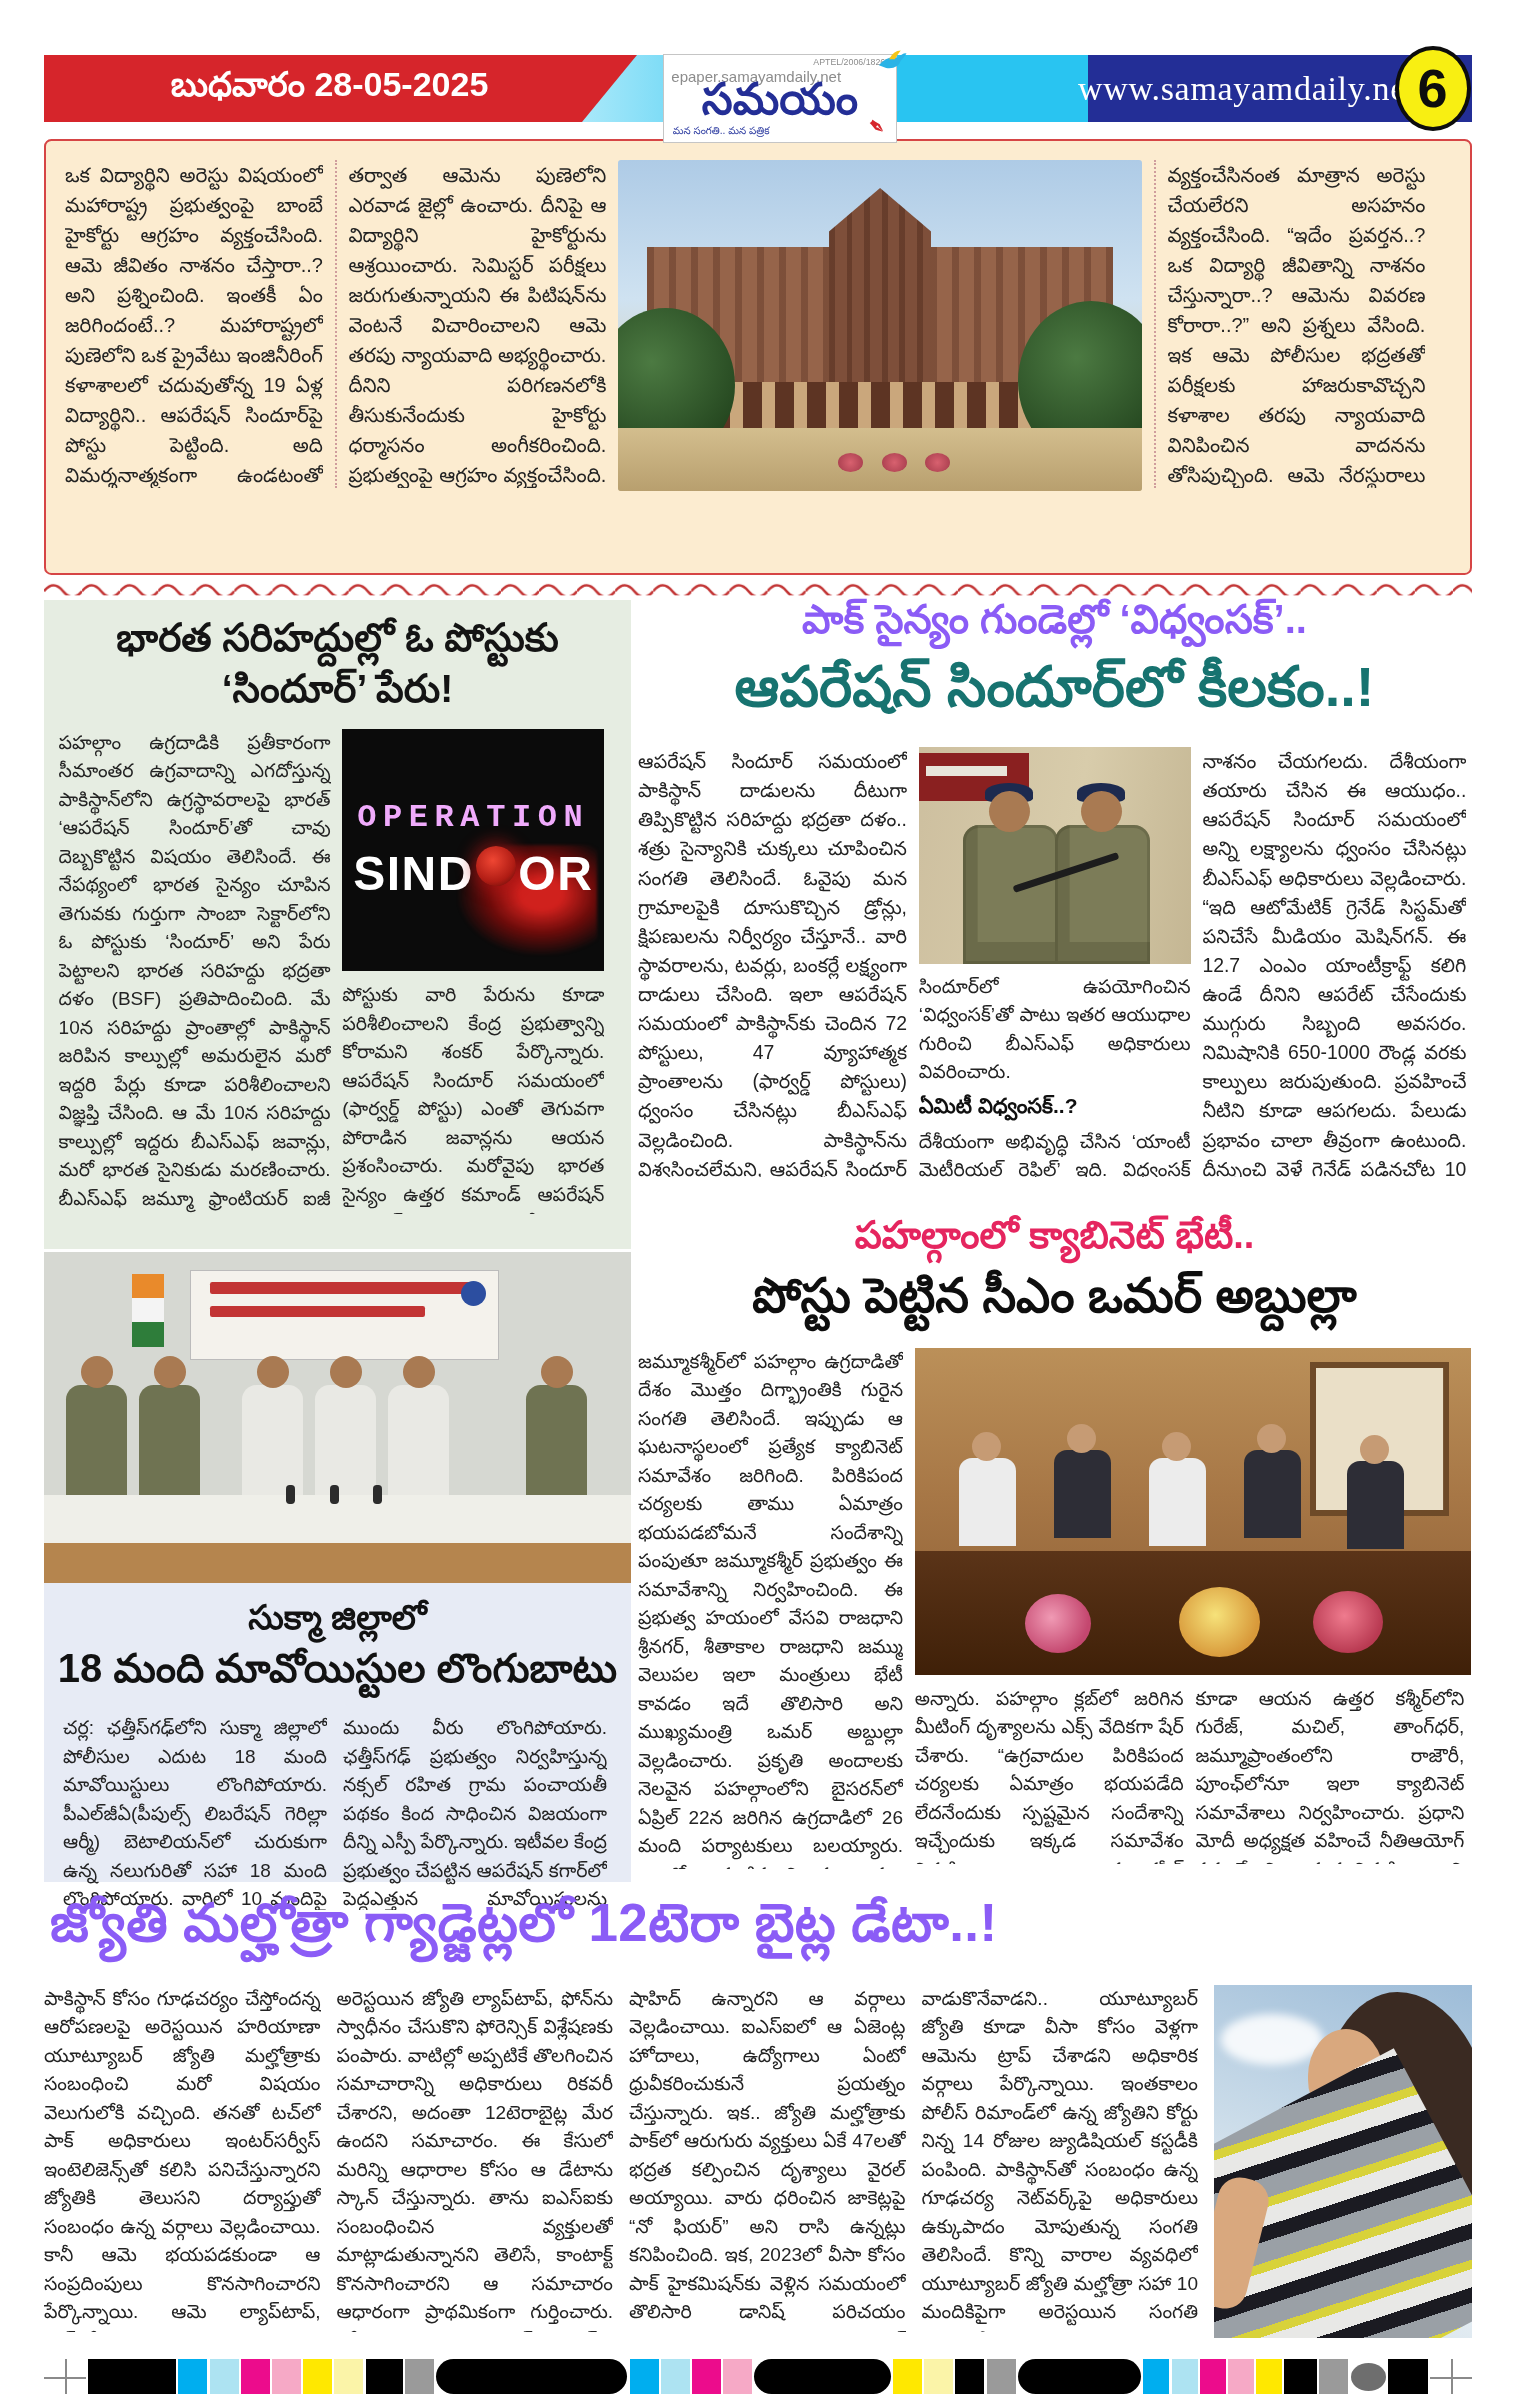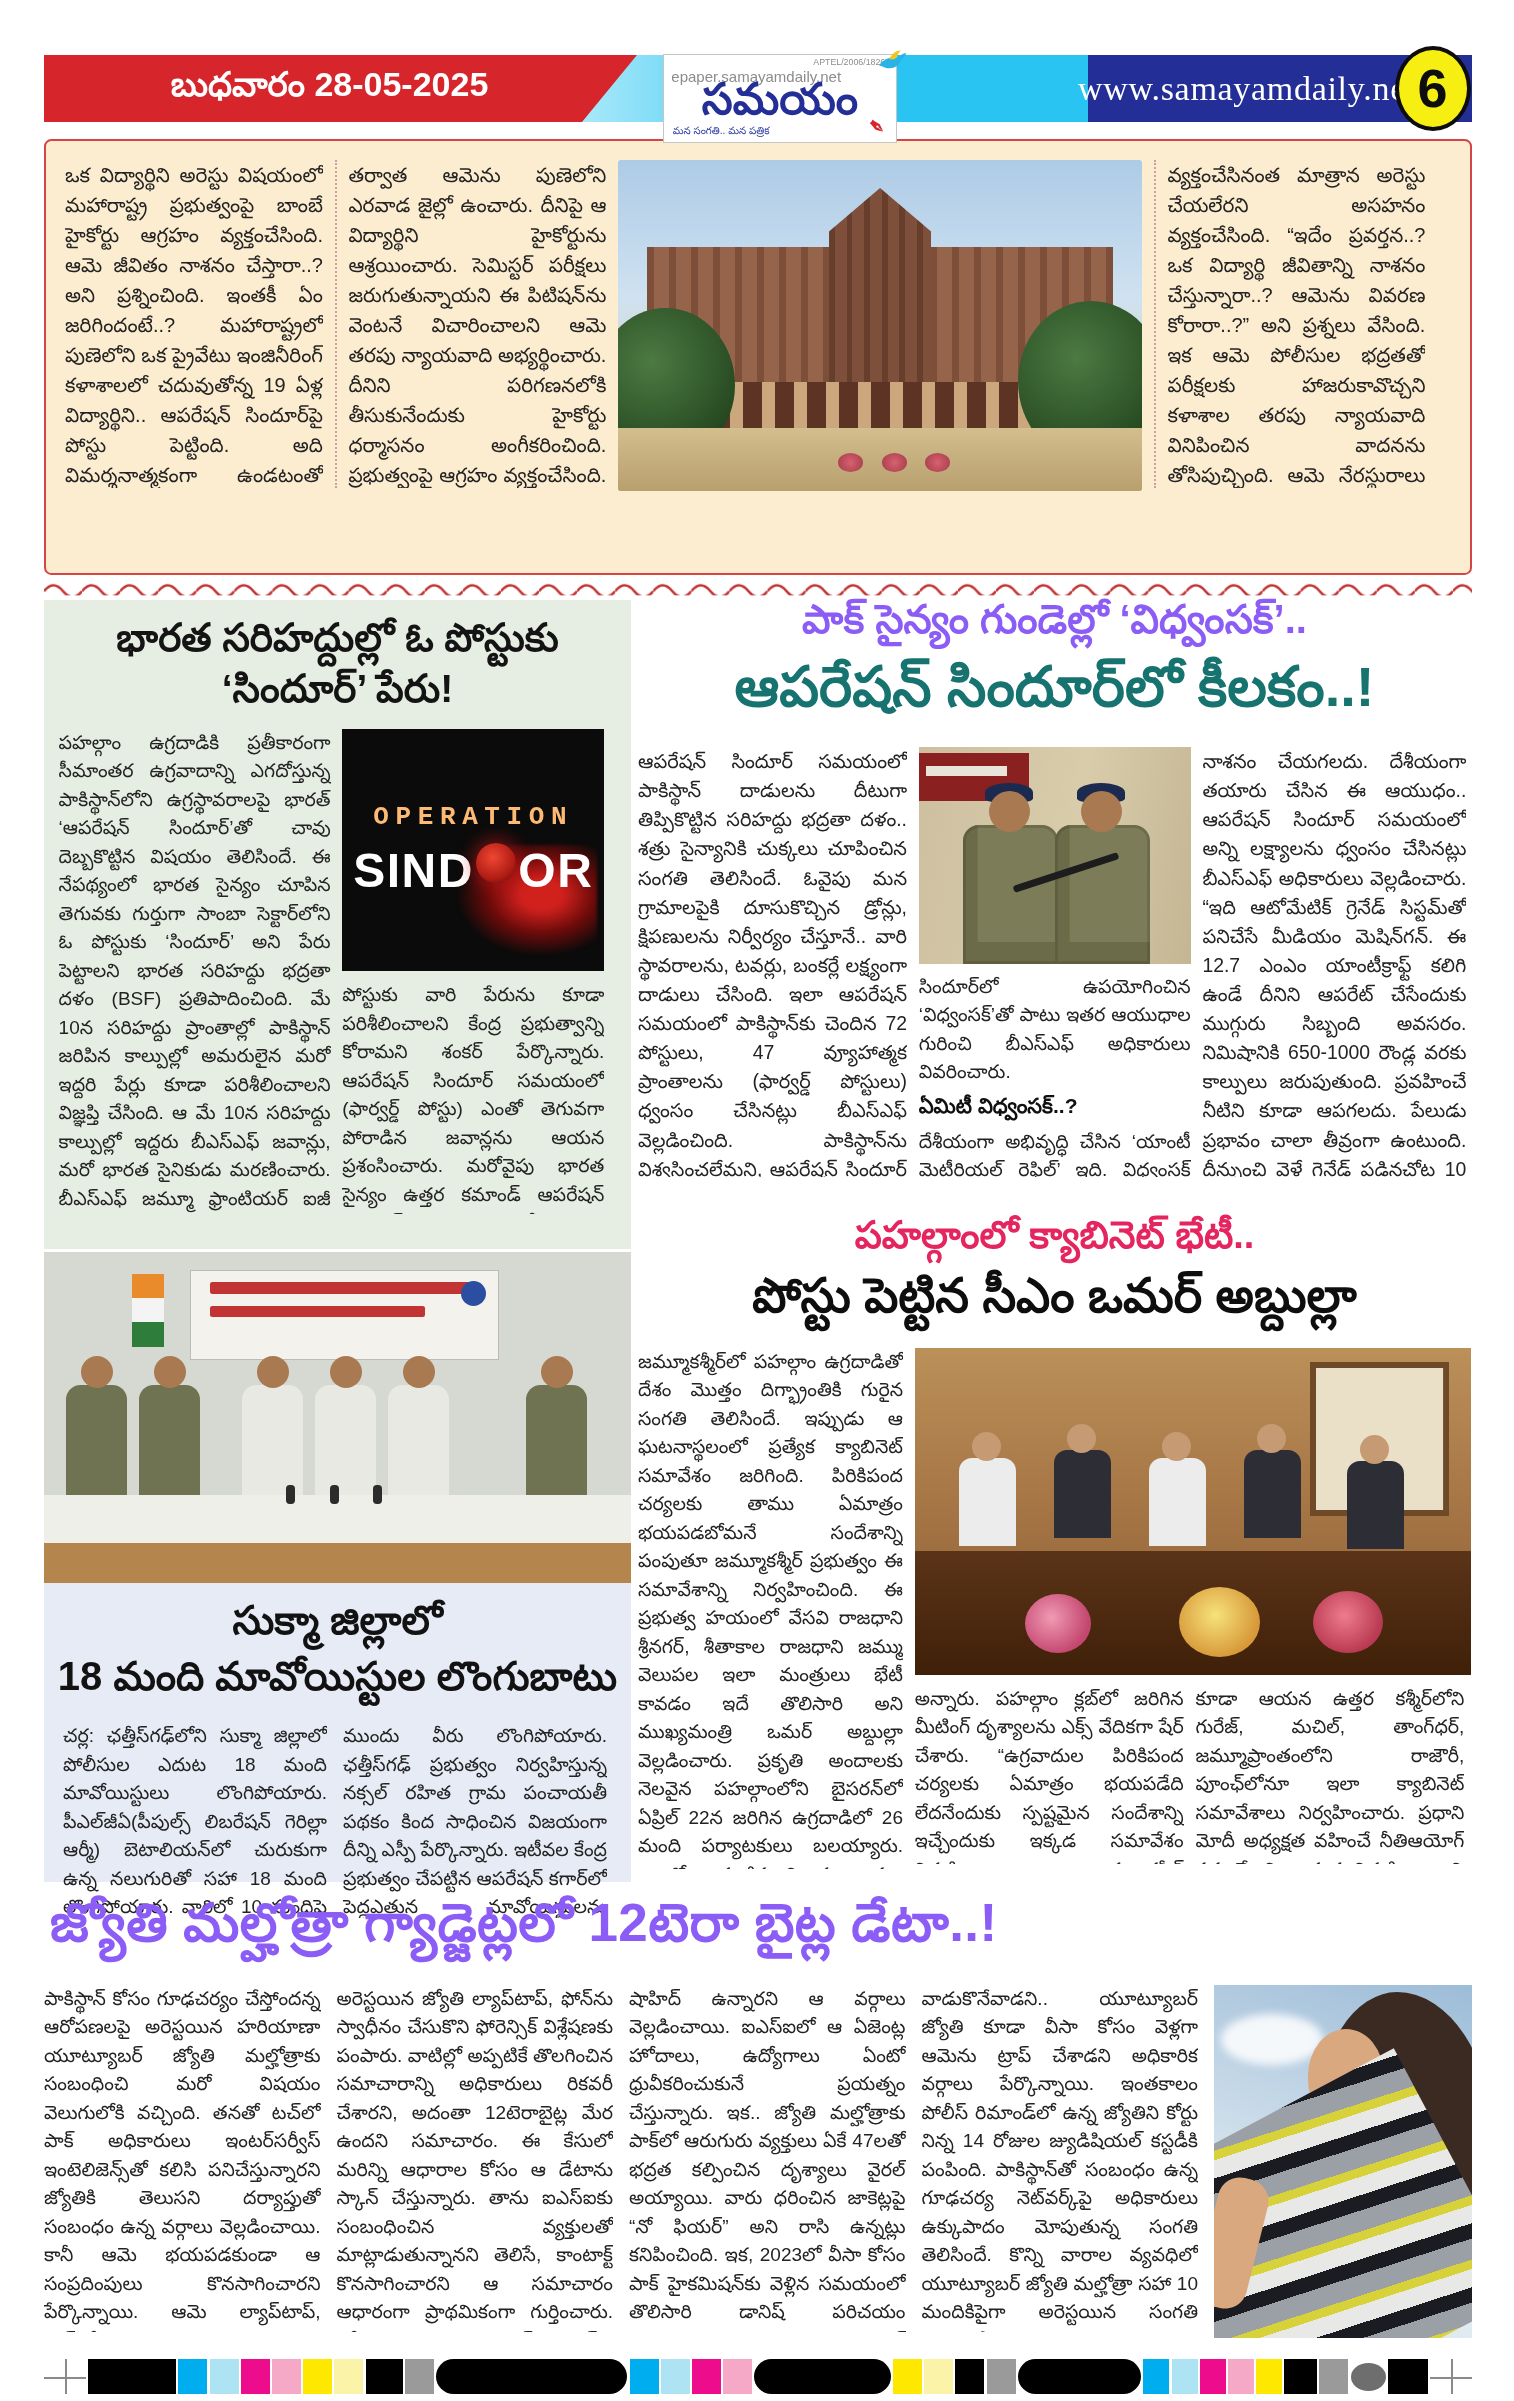--- a/index.html
+++ b/index.html
@@ -61,42 +61,42 @@
 
   
   .sec-sindoor{position:absolute;left:44px;top:600px;width:587px;height:649px;background:#e6ede2;box-sizing:border-box;}
   .sindoor-h{text-align:center;font-size:39px;font-weight:bold;color:#141414;line-height:1.3;padding-top:13px;}
   .sindoor-body{display:flex;gap:11.7px;padding:14.6px 14.6px 0 14.6px;}
   .sindoor-left{width:272px;height:486px;}
   .sindoor-right{width:262px;}
   .sindoor-right-text{margin-top:10.2px;height:233px;}
   .op-box{width:262px;height:242px;background:#0b0b0b;position:relative;display:flex;flex-direction:column;
           align-items:center;justify-content:center;gap:10.2px;overflow:hidden;}
-  .op-line1{font-size:26px;letter-spacing:6.6px;font-weight:bold;color:#fdba74;font-family:"Liberation Mono",monospace;}
+  .op-line1{font-size:32px;letter-spacing:6.6px;font-weight:bold;color:#f0abfc;font-family:"Liberation Mono",monospace;}
   .op-line2{font-size:48px;font-weight:900;color:#fff;display:flex;letter-spacing:1.5px;z-index:2;}
   .op-bowl{display:inline-block;width:40px;height:40px;border-radius:50%;margin:0 2.2px;
            background:radial-gradient(circle at 42% 36%,#ef4633,#b01c14 62%,#5e0b08 95%);
            box-shadow:0 0 14.6px 5.9px rgba(205,25,25,.45);}
   .op-splash{position:absolute;right:7.3px;bottom:16px;width:139px;height:110px;filter:blur(1.5px);
            background:radial-gradient(ellipse at 60% 45%,rgba(219,34,30,.95) 0 18%,rgba(160,12,10,.65) 45%,rgba(0,0,0,0) 72%);}
 
   
   .sec-sukma{position:absolute;left:44px;top:1252px;width:587px;height:630px;background:#e7ebf5;box-sizing:border-box;}
   .photo-press{margin:0 auto;width:587px;height:331px;position:relative;overflow:hidden;background:#d6d8d2;}
   .pp-banner{position:absolute;left:146px;top:17.6px;width:307px;height:88px;background:#f4f2ec;border:0.7px solid #bbb;}
   .pp-banner-line{height:11.7px;background:#c23434;margin:11.7px 19px 0 19px;border-radius:2.2px;}
   .pp-emblem{position:absolute;right:11.7px;top:10.2px;width:25px;height:25px;border-radius:50%;background:#2c4ea0;}
   .pp-flag{position:absolute;left:88px;top:22px;width:32px;height:73px;
            background:linear-gradient(#e98a2b 0 33%,#f4f4f4 33% 66%,#2e7d3a 66% 100%);}
   .pp-person{position:absolute;bottom:88px;width:61px;height:110px;border-radius:14.6px 14.6px 0 0;}
   .pp-head{position:absolute;top:-29px;left:14.6px;width:32px;height:32px;border-radius:50%;background:#a97a52;}
   .pp-camo{background:#6f7352;} .pp-white{background:#e9e9e4;}
   .pp-table{position:absolute;left:0;right:0;bottom:0;height:88px;background:linear-gradient(#efefe9 0 55%,#b5854e 55% 100%);}
   .pp-mic{position:absolute;bottom:79px;width:8.8px;height:19px;background:#2c2c2c;border-radius:3.7px;}
-  .sukma-h1{text-align:center;font-size:40px;font-weight:bold;color:#121212;margin-top:14.6px;}
+  .sukma-h1{text-align:center;font-size:34px;font-weight:bold;color:#121212;margin-top:14.6px;}
   .sukma-h2{text-align:center;font-size:40px;font-weight:bold;color:#121212;margin-top:1.5px;}
   .sukma-body{display:flex;gap:16px;padding:13px 19px 0 19px;}
   .sukma-col{width:264px;height:196px;}
 
   
   .sec-vidh{position:absolute;left:638px;top:597px;width:833px;height:614px;}
   .vidh-h1{text-align:center;font-size:40px;font-weight:bold;color:#8b5cf6;}
   .vidh-h2{text-align:center;font-size:56px;font-weight:bold;color:#177370;margin-top:1.5px;}
   .vidh-body{display:flex;gap:11.7px;margin-top:14.6px;}
   .vidh-col1{width:269px;height:430px;font-size:19.4px;}

